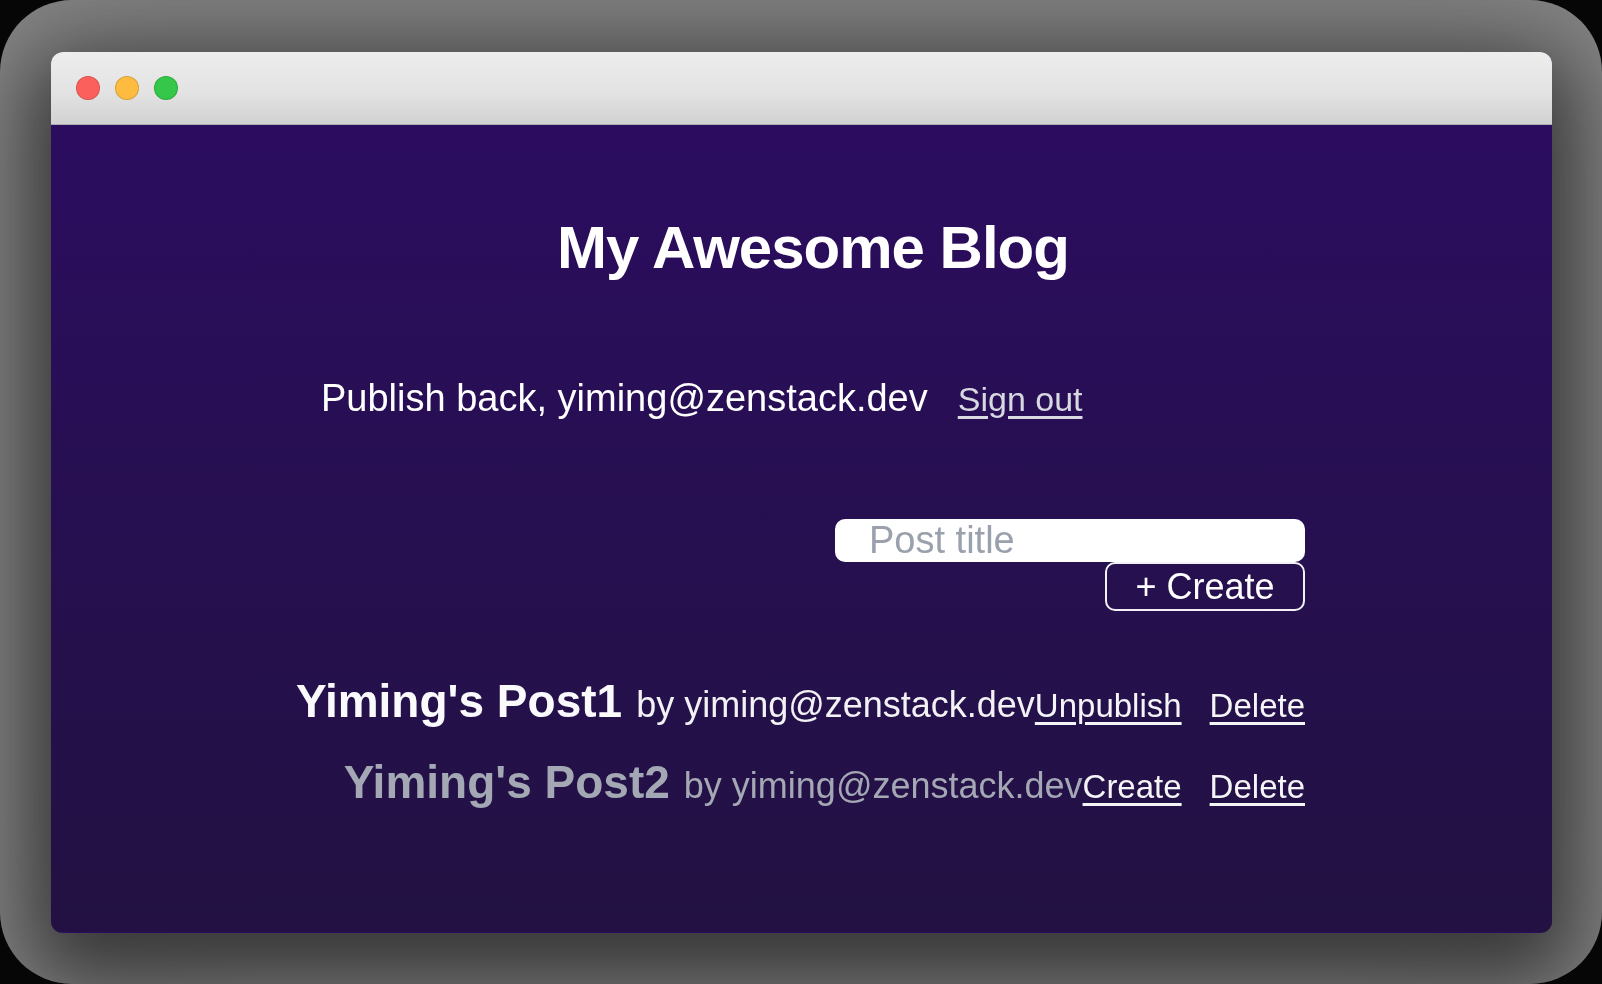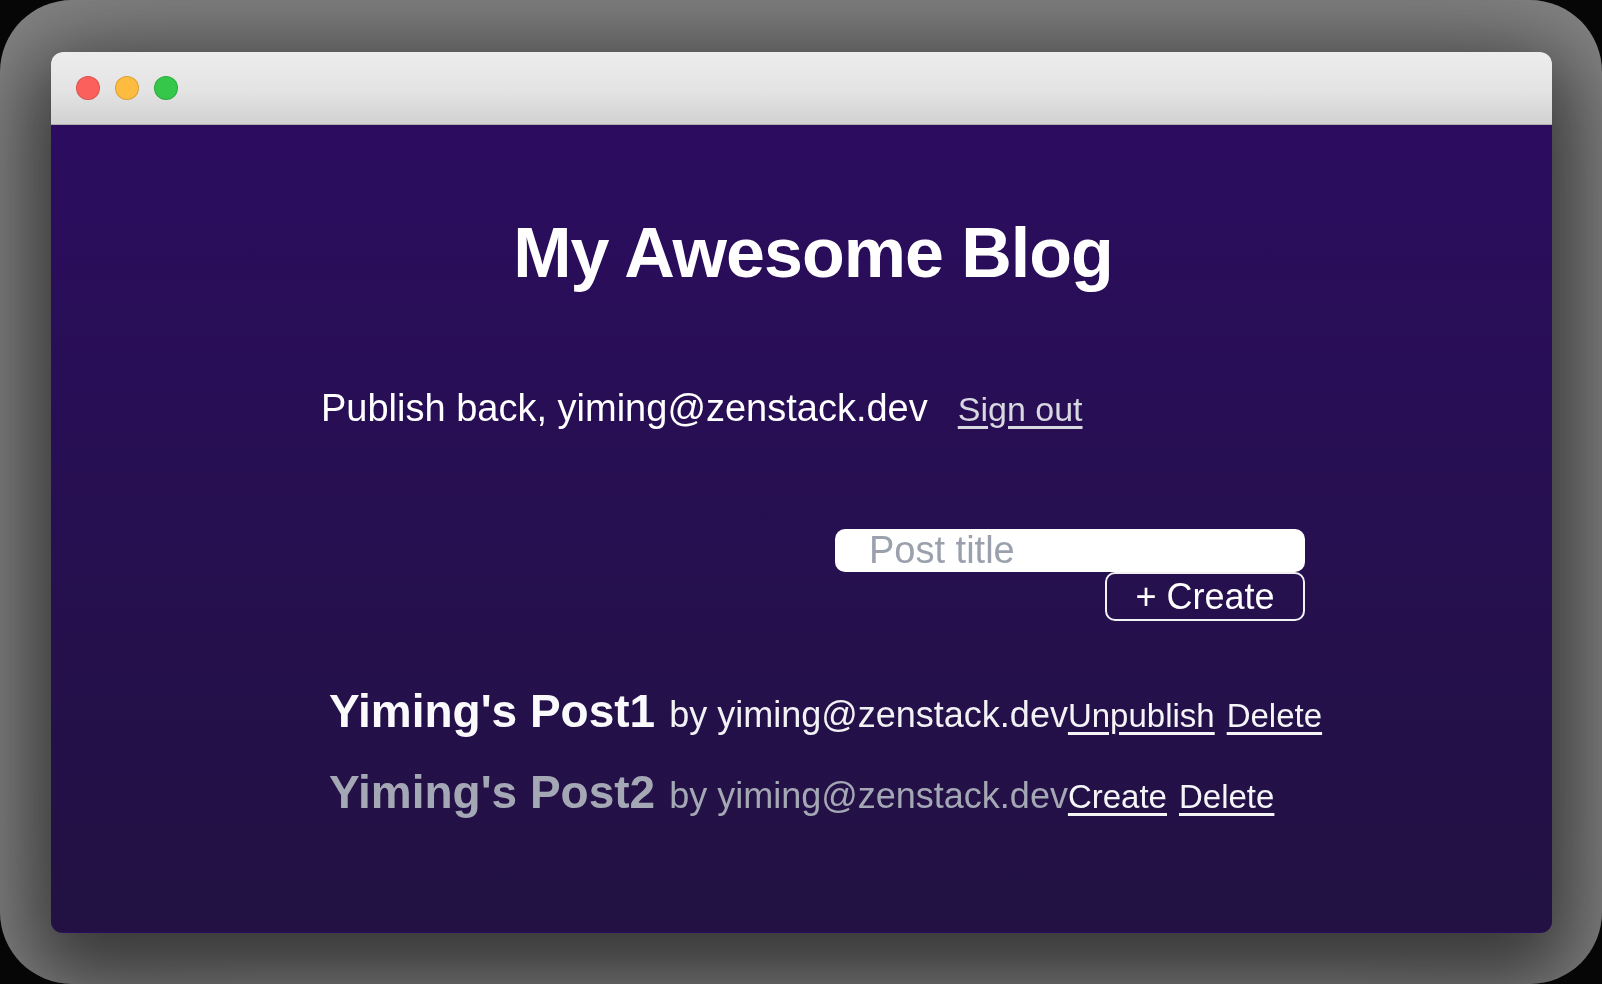--- a/index.html
+++ b/index.html
@@ -41,21 +41,21 @@
   .content {
     height: 807px;
     background: linear-gradient(180deg, #2b0c5f 0%, #26104f 55%, #221142 100%);
   }
   .container {
     width: 984px;
     margin-left: 270px;
     padding-top: 93px;
   }
   .page-title {
-    font-size: 70px;
+    font-size: 60px;
     line-height: 1.0;
     font-weight: 800;
     letter-spacing: -1px;
     color: #ffffff;
     text-align: center;
     white-space: nowrap;
   }
   .welcome-row {
     margin-top: 97px;
     display: flex; align-items: baseline;
@@ -94,39 +94,38 @@
     background: transparent;
     border: 2px solid #f2f2f6;
     border-radius: 10px;
     color: #ffffff;
     font-family: inherit;
     font-size: 36px;
     cursor: pointer;
   }
   .posts { margin-top: 62px; }
   .post-row {
-    display: flex; align-items: baseline; justify-content: flex-start;
+    display: flex; align-items: baseline; justify-content: flex-end;
     margin-top: 24px;
-    margin-left: 8px;
   }
   .post-row:first-child { margin-top: 0; }
   .post-info { display: flex; align-items: baseline; white-space: nowrap; }
   .post-title {
     font-size: 46px; line-height: 57px;
     font-weight: 700;
     color: #fafafc;
   }
   .post-byline {
     margin-left: 14px;
     font-size: 36px;
     color: #f2f2f5;
   }
   .post-row.unpublished .post-title,
   .post-row.unpublished .post-byline { color: #a4a8b4; }
-  .post-actions { display: flex; gap: 12px; white-space: nowrap; }
+  .post-actions { display: flex; gap: 28px; white-space: nowrap; }
   .action-link {
     font-size: 33px;
     color: #f5f5f8;
     text-decoration: underline;
     text-underline-offset: 5px;
     cursor: pointer;
   }
 </style>
 </head>
 <body>

